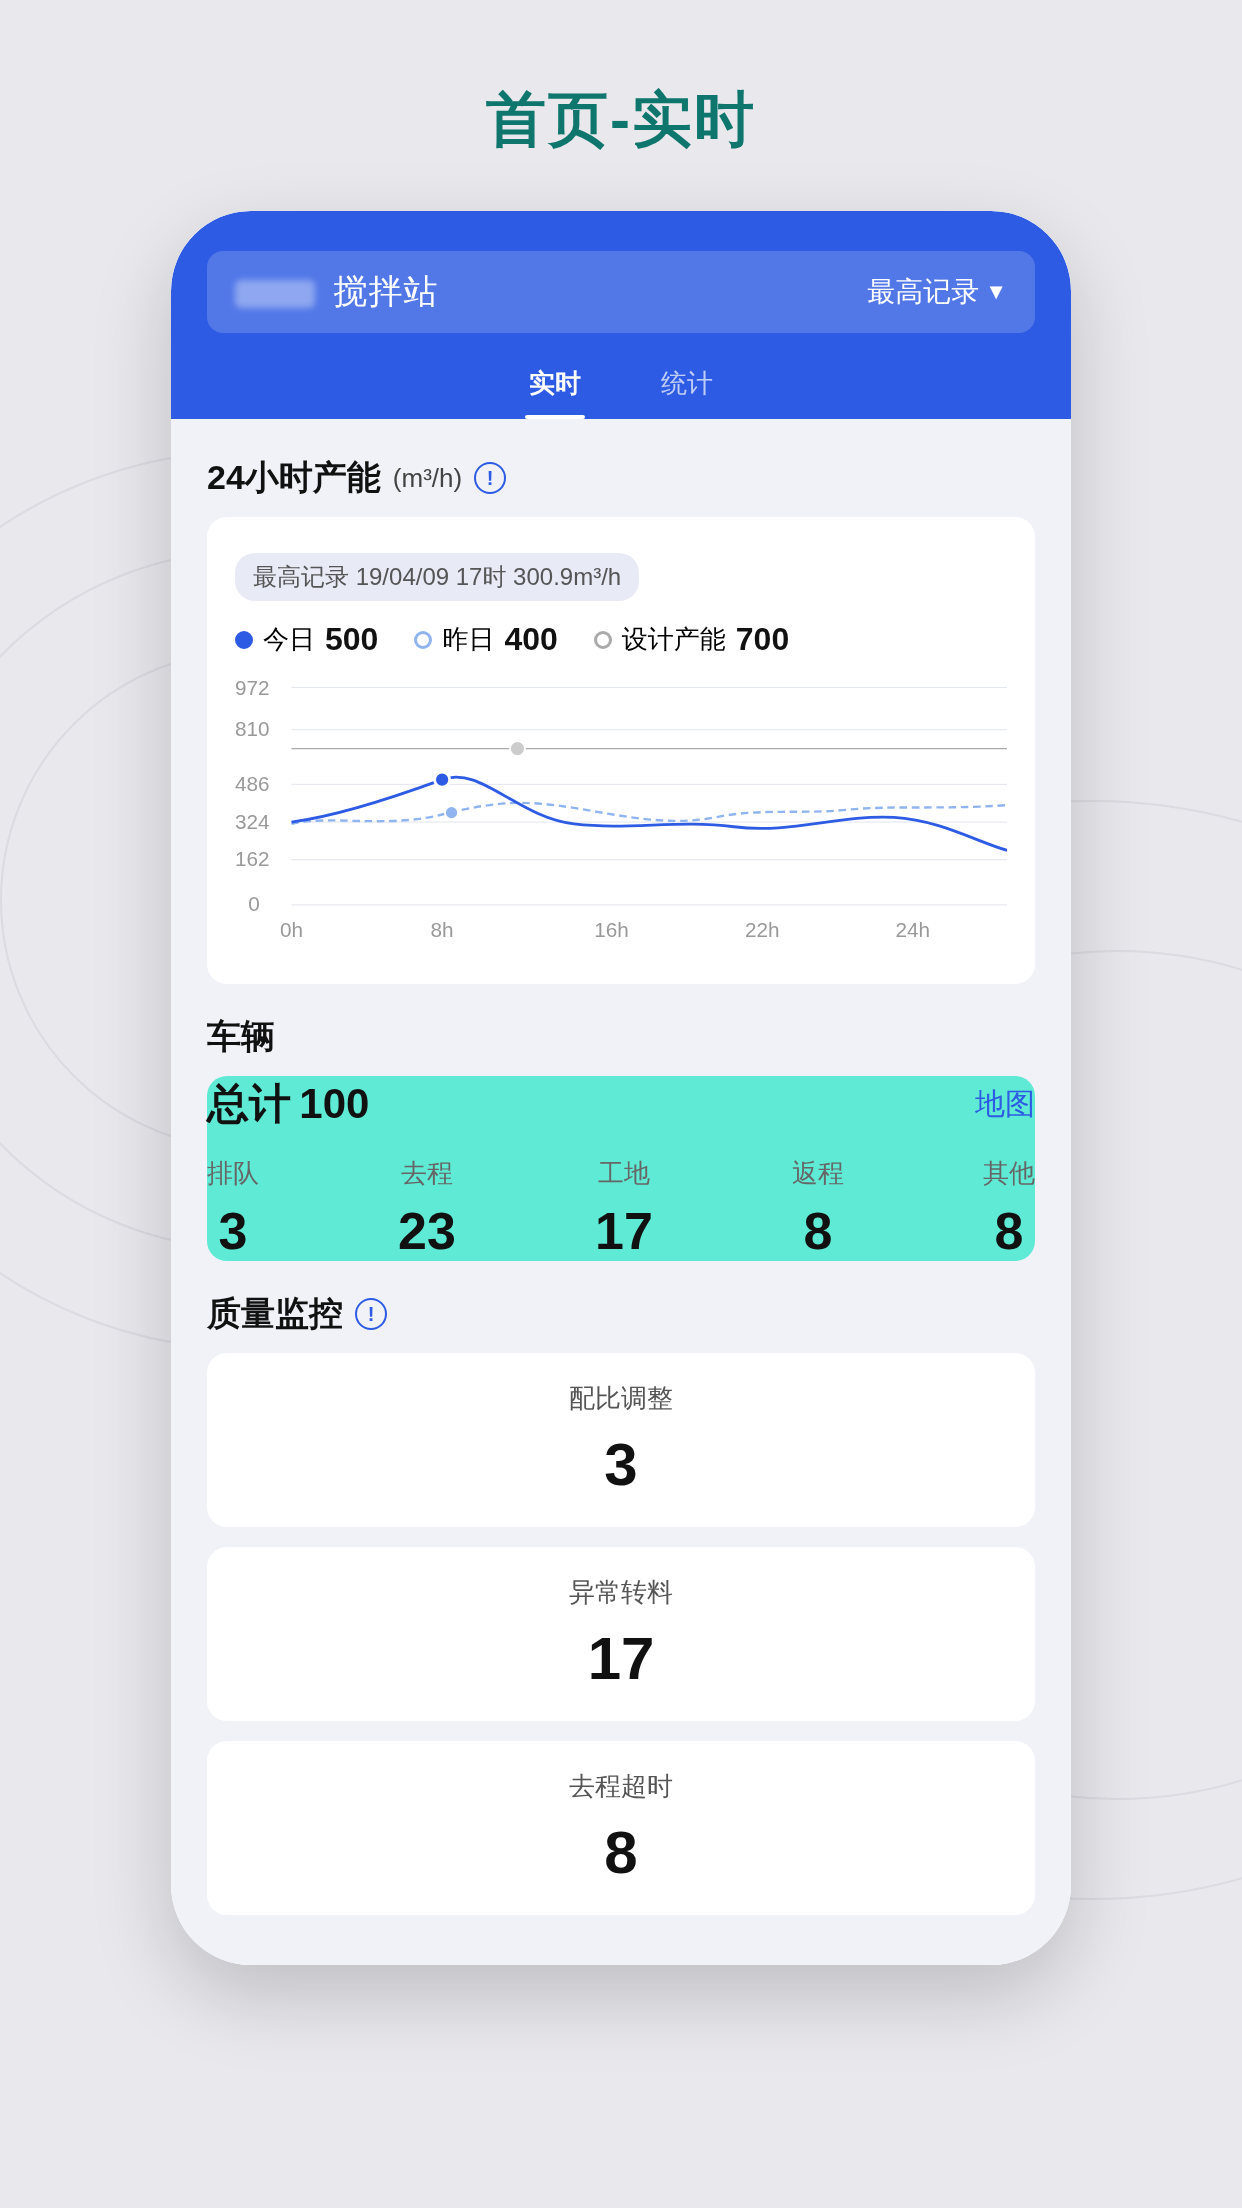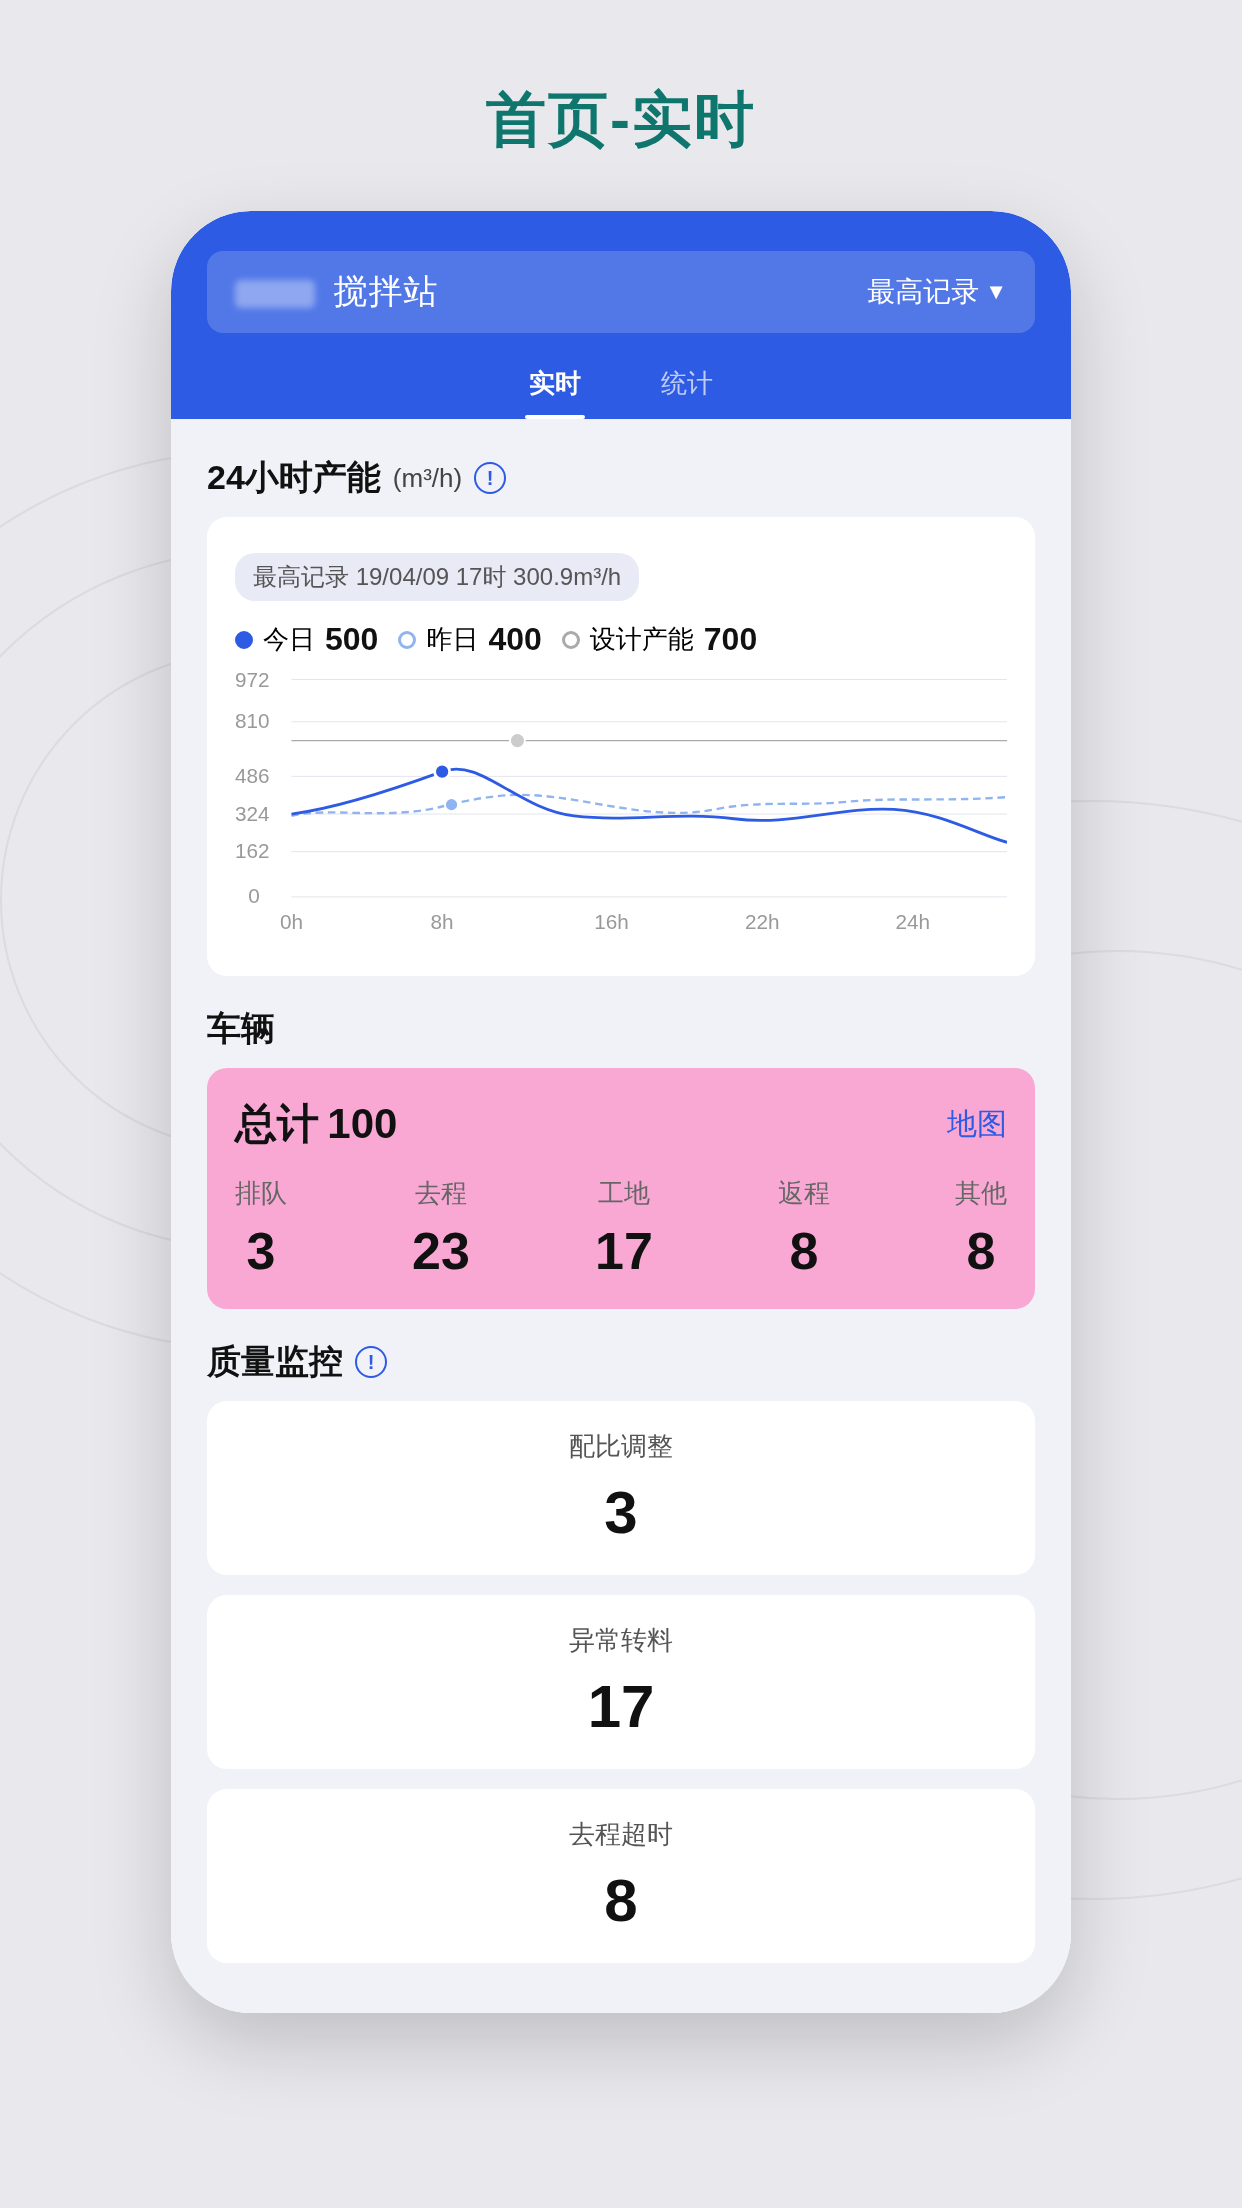--- a/index.html
+++ b/index.html
@@ -156,22 +156,22 @@
       background: #e8eaf6;
       border-radius: 20px;
       padding: 8px 18px;
       font-size: 24px;
       color: #555;
       margin-bottom: 20px;
     }
     .legend-row {
       display: flex;
       align-items: center;
-      gap: 20px;
-      margin-bottom: 12px;
+      gap: 36px;
+      margin-bottom: 20px;
     }
     .legend-item {
       display: flex;
       align-items: center;
       gap: 10px;
       font-size: 26px;
     }
     .legend-dot {
       width: 18px;
       height: 18px;
@@ -184,23 +184,22 @@
     .legend-value { font-weight: 700; font-size: 32px; }
     .legend-value.today { color: #111; }
     .legend-value.yesterday { color: #111; }
     .legend-value.design { color: #111; }
     
     .chart-svg-wrap {
       width: 100%;
     }
     
     .vehicle-card {
-      background: #f9a8d4;
+      background: #5eead4;
       border-radius: 20px;
-      padding: 28px;
     }
     .vehicle-header {
       display: flex;
       justify-content: space-between;
       align-items: center;
       margin-bottom: 24px;
     }
     .vehicle-total {
       font-size: 30px;
       color: #111;

